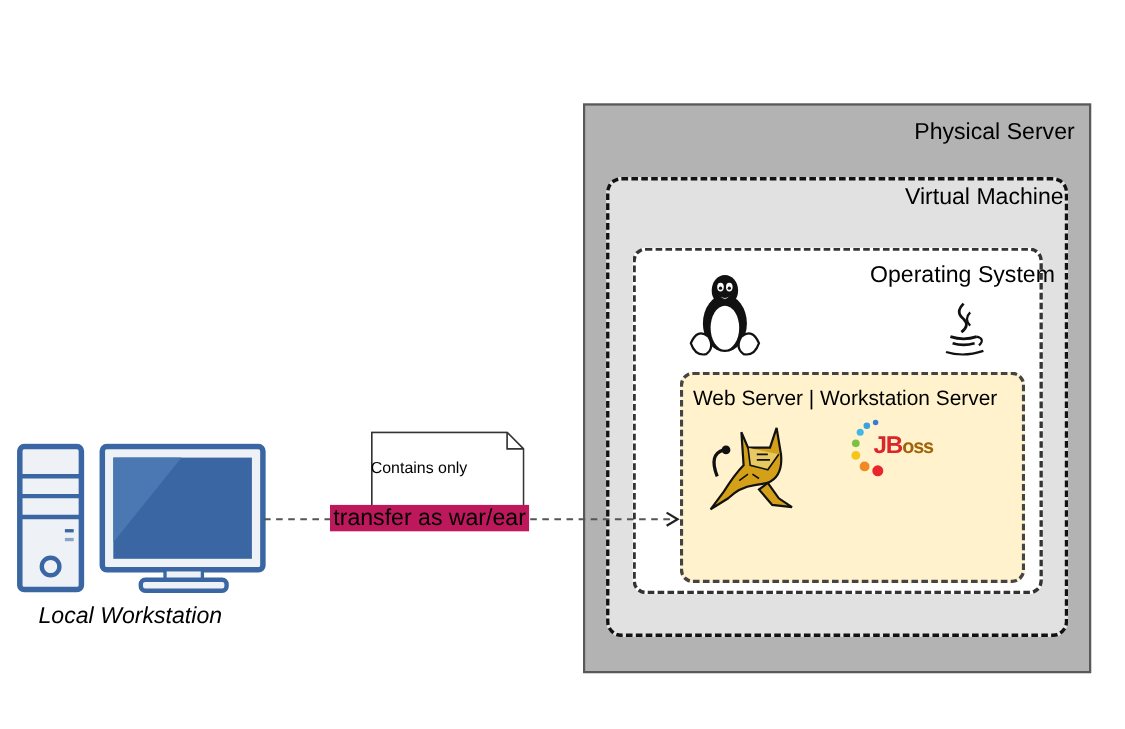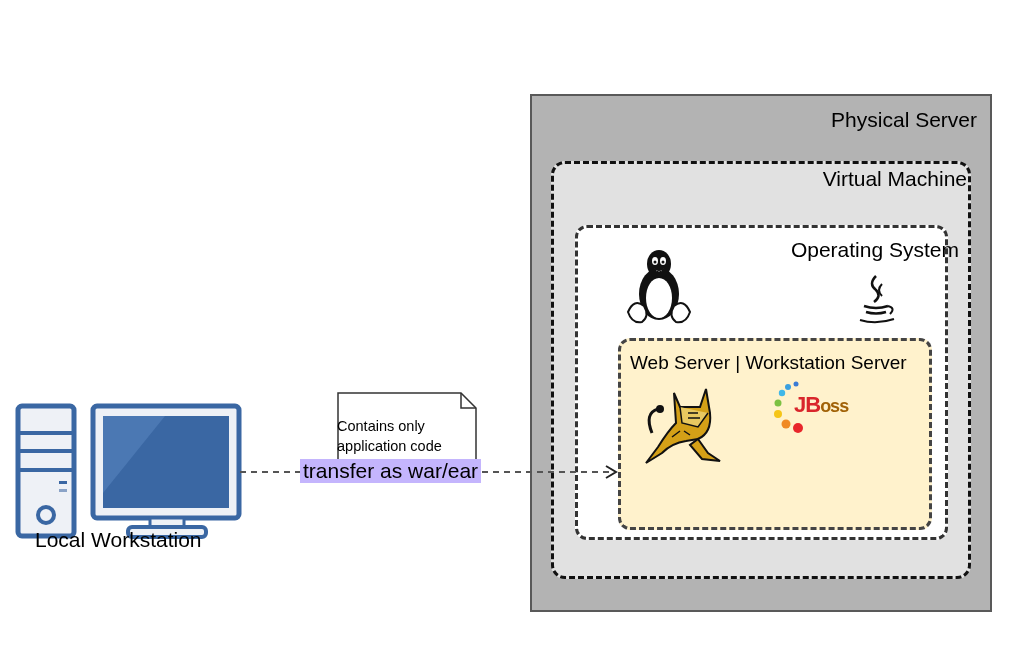--- a/index.html
+++ b/index.html
@@ -9,22 +9,22 @@
   #vm { left:551px; top:161px; width:420px; height:418px; background:#e1e1e1; border:3px dashed #111; border-radius:14px; box-sizing:border-box; }
   #os { left:575px; top:225px; width:373px; height:315px; background:#ffffff; border:3px dashed #333; border-radius:12px; box-sizing:border-box; }
   #ws { left:618px; top:338px; width:314px; height:192px; background:#fff2cc; border:3px dashed #444; border-radius:12px; box-sizing:border-box; }
   .lbl { font-size:21px; white-space:nowrap; }
   #physical-label { right:46px; top:108px; }
   #vm-label { right:56px; top:167px;text-align:center; }
   #os-label { right:64px; top:238px; }
   #ws-label { left:630px; top:352px; font-size:19px; }
   #note { left:337px; top:392px; width:140px; height:68px; }
   #note-text { left:337px; top:416px; width:140px; text-align:left; font-size:14.5px; line-height:20px; }
-  #transfer-label { left:300px; top:459px; font-size:21px; background:#c4b5fd; padding:0 3px; }
-  #ws-caption { left:35px; top:528px; font-size:21px; }
+  #transfer-label { left:300px; top:459px; font-size:21px; background:#be185d; padding:0 3px; }
+  #ws-caption { left:35px; top:548px; font-size:21px;font-style:italic; }
   #arrow { left:240px; top:460px; width:380px; height:24px; }
 </style>
 </head>
 <body>
 
 <div id="physical" class="abs"></div>
 <div id="physical-label" class="abs lbl">Physical Server</div>
 
 <div id="vm" class="abs"></div>
 <div id="vm-label" class="abs lbl">Virtual Machine</div>
@@ -96,20 +96,19 @@
   <rect x="113" y="124" width="78" height="10" rx="4" fill="#eef1f6" stroke="#3a67a3" stroke-width="4"></rect>
 </svg>
 <div id="ws-caption" class="abs lbl">Local Workstation</div>
 
 <svg id="note" class="abs" viewBox="0 0 140 68">
   <path d="M1 68 V1 H124 L139 16 V68" fill="#fff" stroke="#333" stroke-width="1.5"></path>
   <path d="M124 1 V16 H139" fill="none" stroke="#333" stroke-width="1.5"></path>
 </svg>
 <div id="note-text" class="abs">
   <div>Contains only</div>
-  <div>application code</div>
 </div>
 
 <svg id="arrow" class="abs" viewBox="0 0 380 24">
   <line x1="0" y1="12" x2="374" y2="12" stroke="#555" stroke-width="1.8" stroke-dasharray="6,5"></line>
   <polyline points="366,6 376,12 366,18" fill="none" stroke="#222" stroke-width="2"></polyline>
 </svg>
 <div id="transfer-label" class="abs">transfer as war/ear</div>
 
 </body></html>

